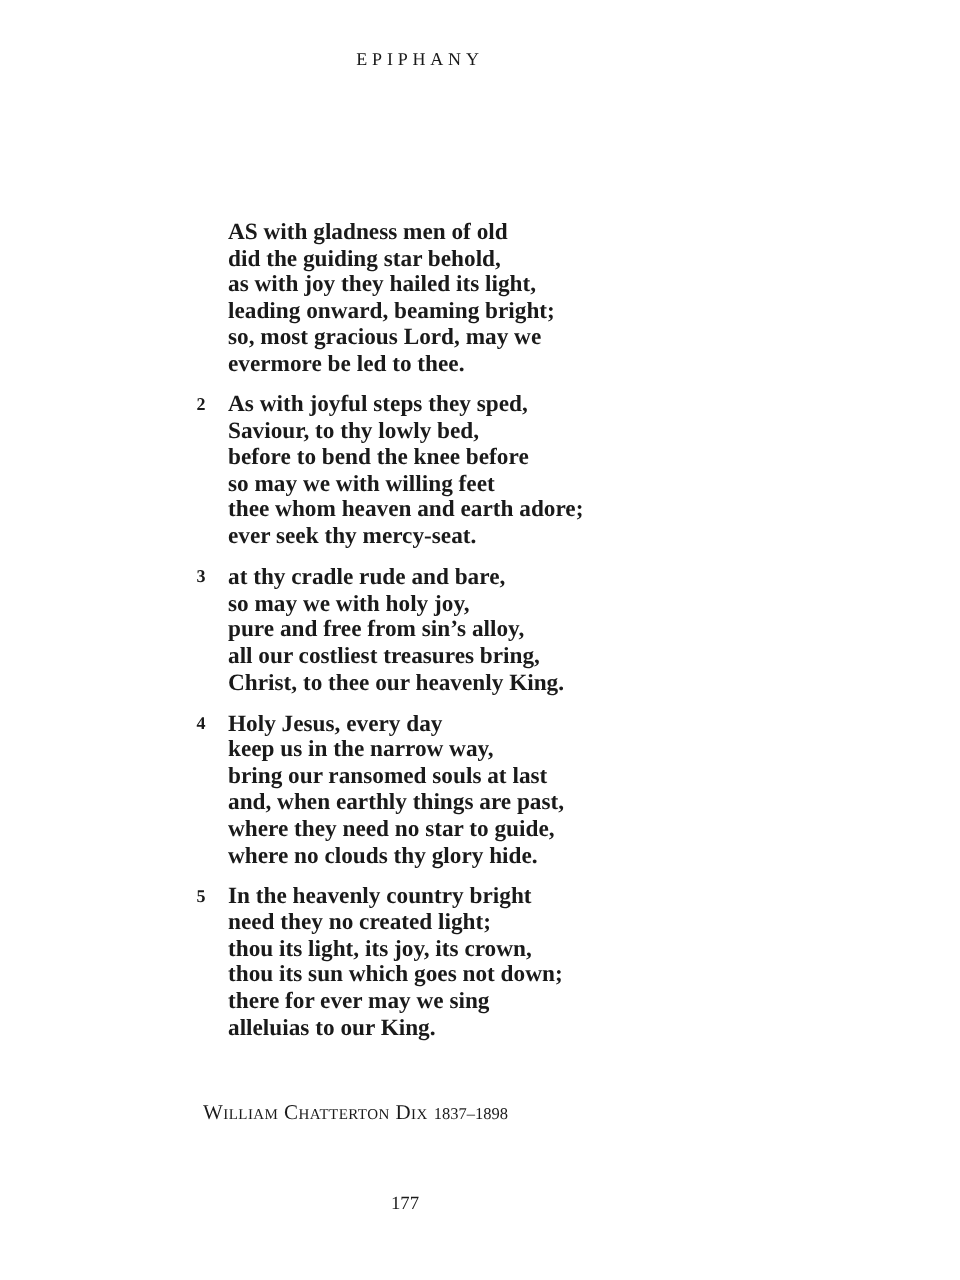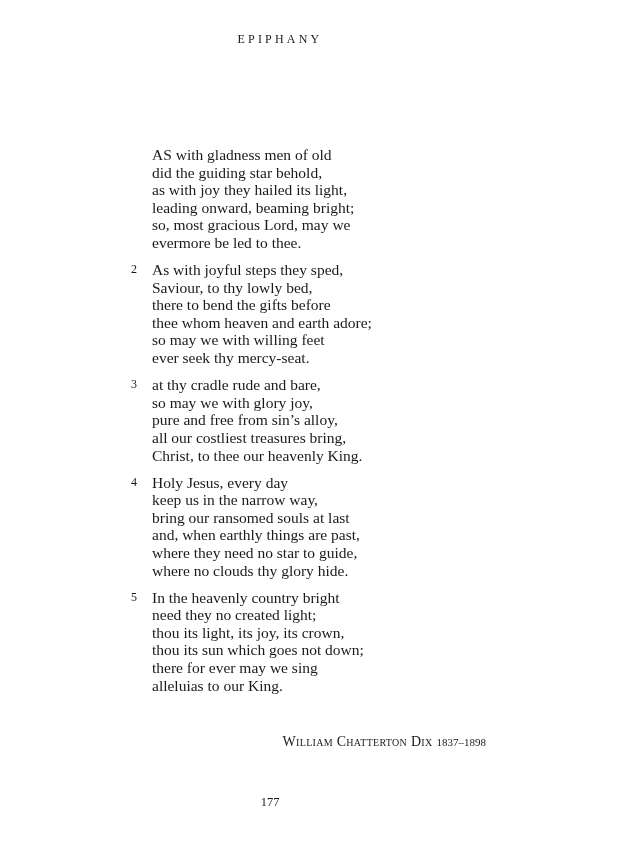--- a/index.html
+++ b/index.html
@@ -9,31 +9,31 @@
       overflow: hidden;
     }
     .header {
       position: absolute; top: 32px; left: 0; width: 560px; text-align: center;
       font-size: 12px; letter-spacing: 3.2px;
     }
     .hymn {
       position: absolute; left: 0; top: 146px; width: 640px;
     }
     .stanza {
-      position: relative; margin-bottom: 9.5px;
+      position: relative; margin-bottom: 9.5px; font-weight: bold;
     }
     .stanza .num {
       position: absolute; left: 131px; top: 1px; font-size: 12px;
     }
     .stanza .lines { margin-left: 152px; }
     .line {
       font-size: 15.5px; line-height: 17.6px; height: 17.6px; white-space: nowrap;
     }
     .attribution {
-      position: absolute; top: 734px; left: 12px; width: 474px; text-align: right;
+      position: absolute; top: 734px; left: 0; width: 474px; text-align: center;
       font-size: 13px;
     }
     .attribution .author { font-variant: small-caps; font-size: 14px; letter-spacing: 0.3px; }
     .attribution .dates { font-size: 11px; margin-left: 4px; }
     .page-number {
       position: absolute; top: 795px; left: 0; width: 540px; text-align: center;
       font-size: 12.5px;
     }
   </style>
 </head>
@@ -51,31 +51,31 @@
       <div class="line">leading onward, beaming bright;</div>
       <div class="line">so, most gracious Lord, may we</div>
       <div class="line">evermore be led to thee.</div>
     </div>
   </div>
   <div class="stanza">
     <span class="num">2</span>
     <div class="lines">
       <div class="line">As with joyful steps they sped,</div>
       <div class="line">Saviour, to thy lowly bed,</div>
-      <div class="line">there to bend the gifts before</div>
+      <div class="line">before to bend the knee before</div>
+      <div class="line">so may we with willing feet</div>
       <div class="line">thee whom heaven and earth adore;</div>
-      <div class="line">so may we with willing feet</div>
       <div class="line">ever seek thy mercy-seat.</div>
     </div>
   </div>
   <div class="stanza">
     <span class="num">3</span>
     <div class="lines">
       <div class="line">at thy cradle rude and bare,</div>
-      <div class="line">so may we with glory joy,</div>
+      <div class="line">so may we with holy joy,</div>
       <div class="line">pure and free from sin’s alloy,</div>
       <div class="line">all our costliest treasures bring,</div>
       <div class="line">Christ, to thee our heavenly King.</div>
     </div>
   </div>
   <div class="stanza">
     <span class="num">4</span>
     <div class="lines">
       <div class="line">Holy Jesus, every day</div>
       <div class="line">keep us in the narrow way,</div>

